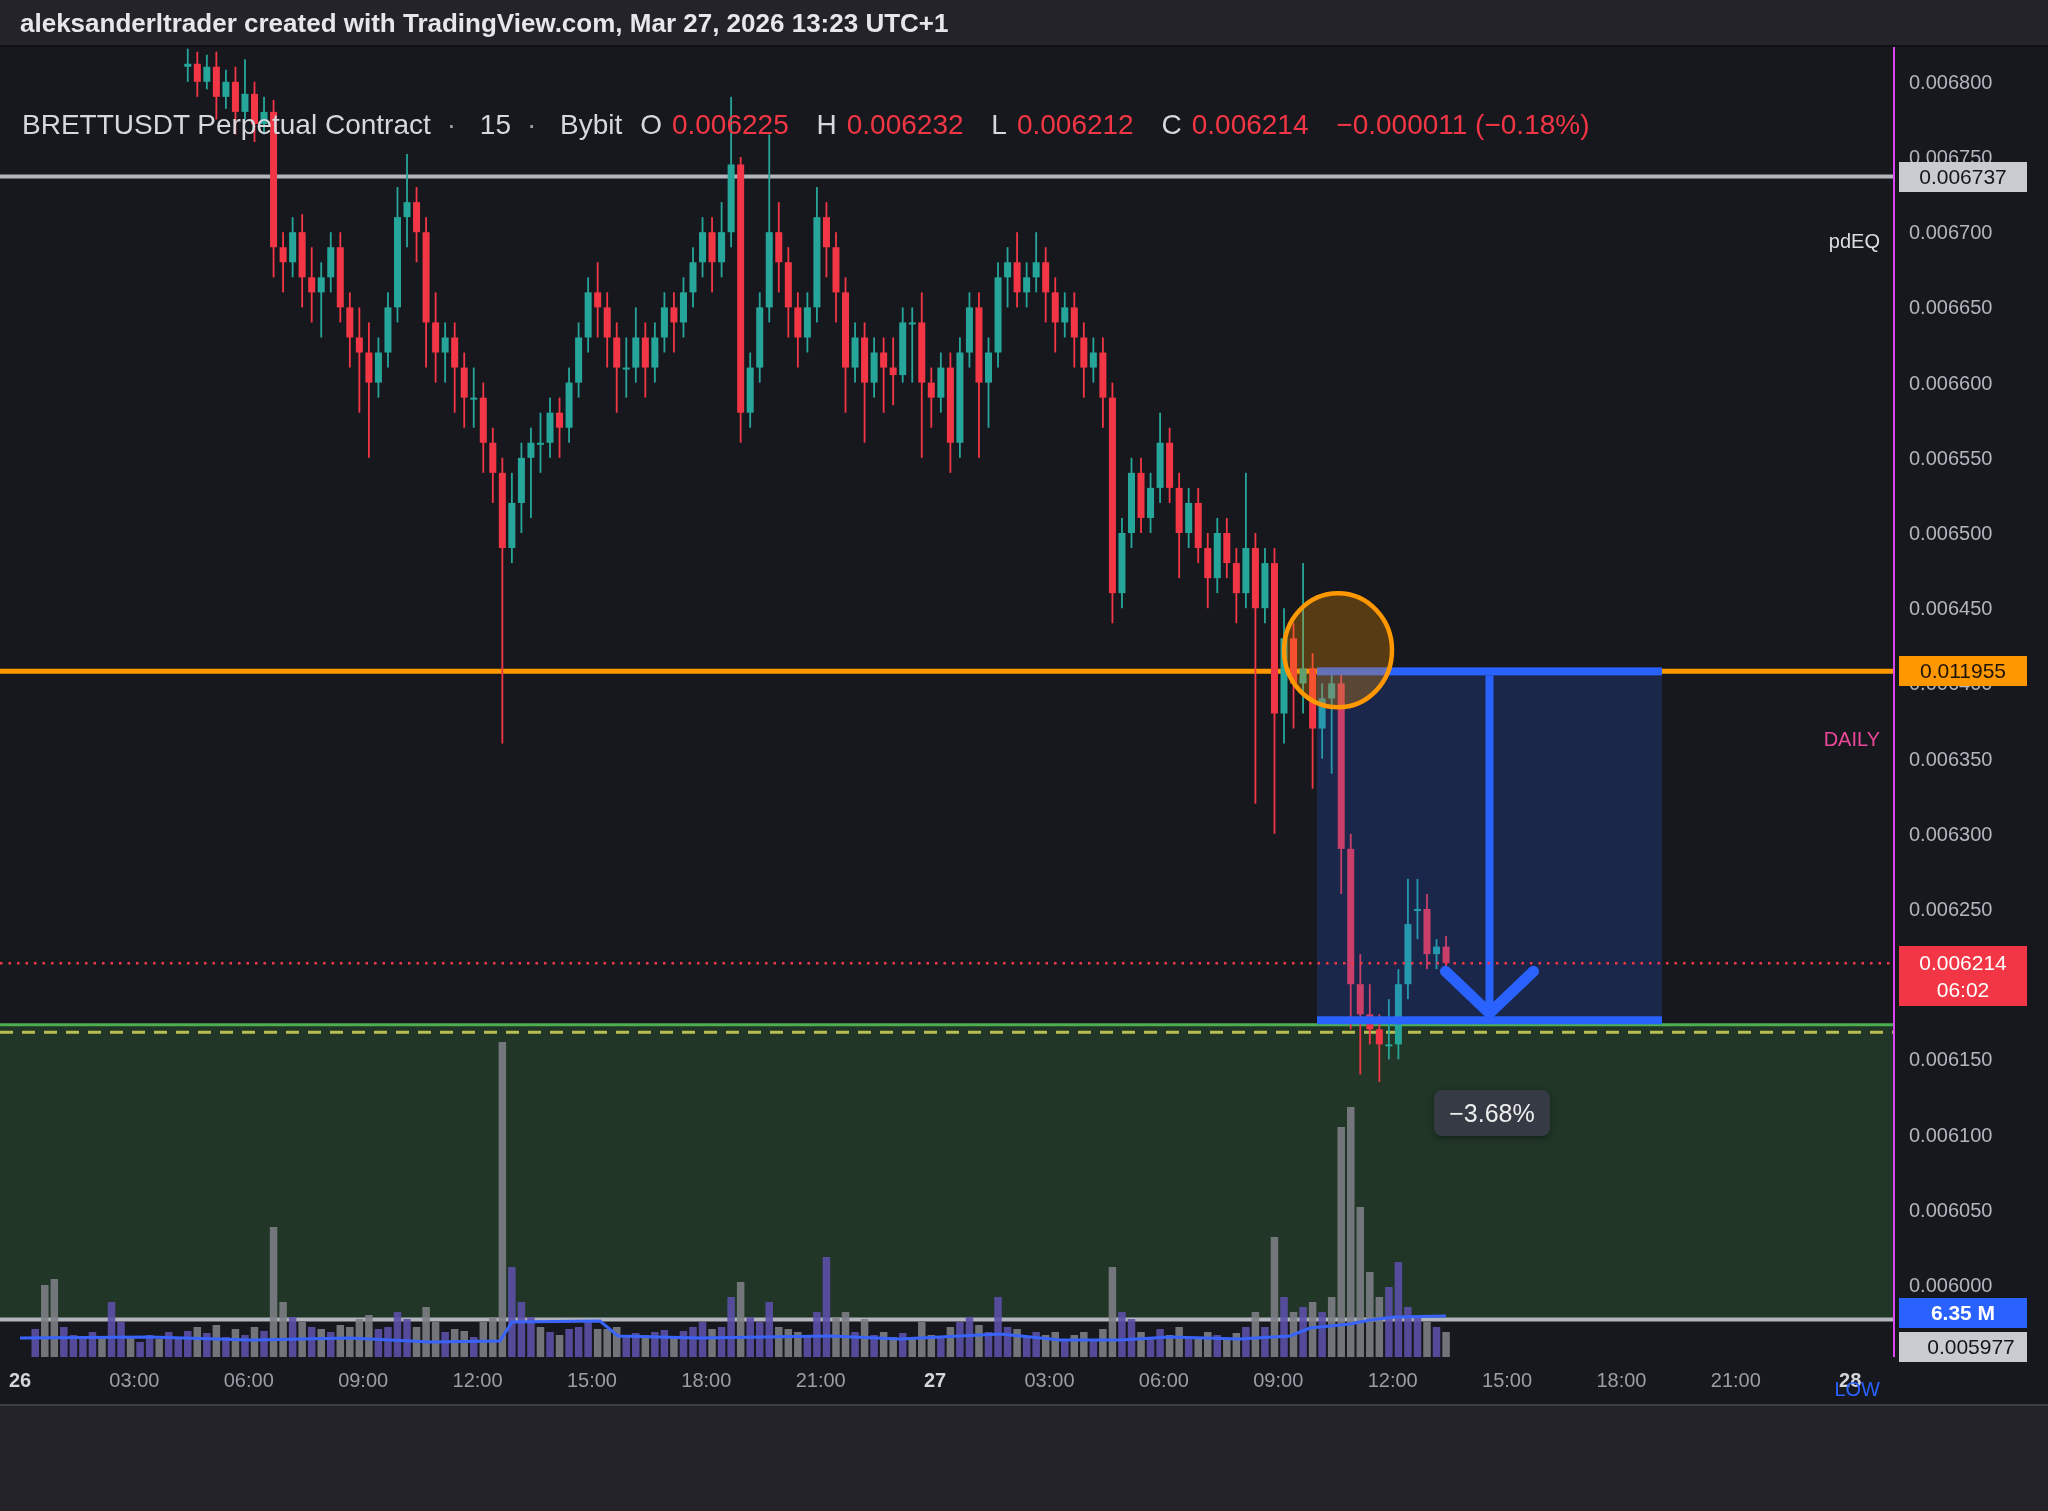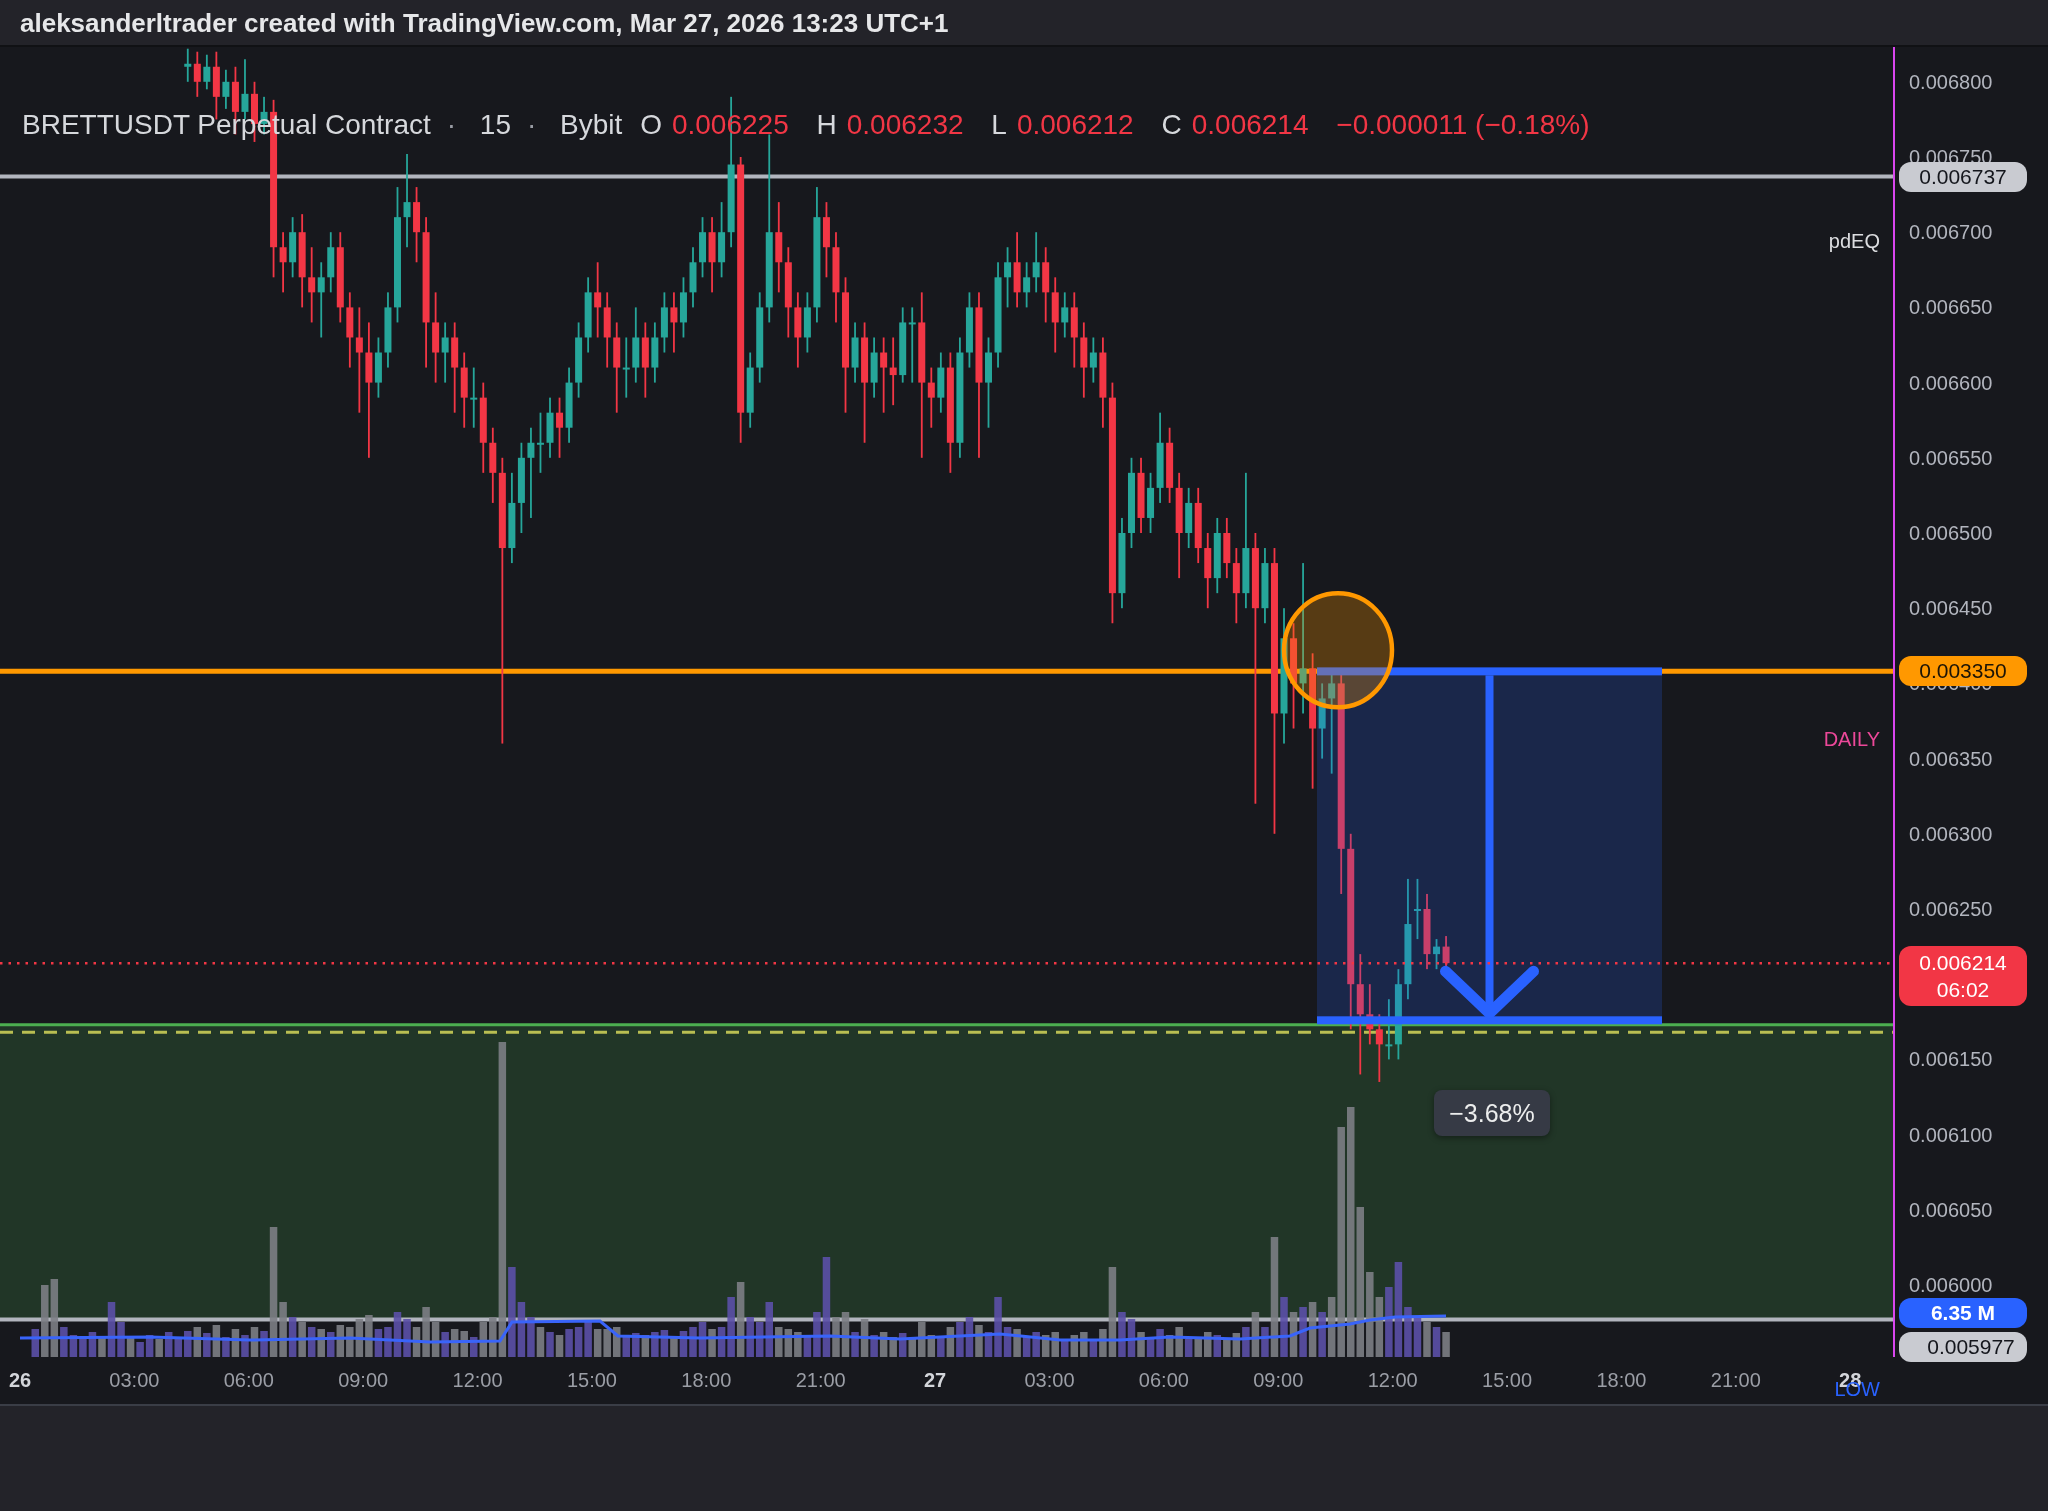--- a/index.html
+++ b/index.html
@@ -14,21 +14,21 @@
   #chart-region{left:0;top:47px;width:2048px;height:1357px;background:#17181d;}
   #plot-svg{position:absolute;left:0;top:0;z-index:1;}
   
   #symbol-header{left:22px;top:62px;height:34px;font-size:28px;color:#d6d8dc;z-index:10;white-space:nowrap;}
   #symbol-header .v{color:#f23645;}
   #symbol-header .sep{color:#9a9da5;padding:0 6px;}
   #symbol-header span{margin-right:10px;}
   
   #price-axis{left:1893px;top:47px;width:155px;height:1310px;border-left:2px solid #d946ef;z-index:20;}
   .pricelab{position:absolute;left:14px;font-size:20px;color:#b2b5be;transform:translateY(-50%);z-index:1;}
-  .badge{position:absolute;left:4px;min-width:128px;box-sizing:border-box;border-radius:12px;
+  .badge{position:absolute;left:4px;min-width:128px;box-sizing:border-box;border-radius:0;
          font-size:21px;text-align:center;padding:3px 8px;transform:translateY(-50%);z-index:3;}
   .badge.gray{background:#c9cbd1;color:#14161c;}
   .badge.orange{background:#ff9800;color:#1c1406;}
   .badge.red{background:#f23645;color:#ffffff;line-height:27px;}
   .badge.blue{background:#2962ff;color:#ffffff;font-weight:bold;}
   .lvl-tag{position:absolute;right:168px;font-size:20px;z-index:15;}
   
   #time-axis{left:0;top:1357px;width:1752px;height:47px;background:#17181d;z-index:5;}
   .timelab{position:absolute;top:12px;font-size:20px;color:#9b9ea6;transform:translateX(-50%);}
   .timelab.bold{font-weight:bold;color:#d3d5da;}
@@ -554,21 +554,21 @@
       <div class="pricelab" style="top: 636.4px;">0.006400</div>
       <div class="pricelab" style="top: 711.6px;">0.006350</div>
       <div class="pricelab" style="top: 786.8px;">0.006300</div>
       <div class="pricelab" style="top: 862px;">0.006250</div>
       <div class="pricelab" style="top: 1012.4px;">0.006150</div>
       <div class="pricelab" style="top: 1087.6px;">0.006100</div>
       <div class="pricelab" style="top: 1162.8px;">0.006050</div>
       <div class="pricelab" style="top: 1238px;">0.006000</div>
     </div>
   <div class="badge gray" style="top:130px;">0.006737</div>
-  <div class="badge orange" style="top:624px;">0.003350</div>
+  <div class="badge orange" style="top:624px;">0.011955</div>
   <div class="badge red" style="top:929px;">
     <div>0.006214</div>
     <div>06:02</div>
   </div>
   <div class="badge blue" style="top:1266px;">6.35 M</div>
   <div class="badge gray" style="top:1300px;padding-left:24px;">0.005977</div>
 </div>
 
 <div id="time-axis" class="abs">
     <div class="timelab bold" style="left: 20px;">26</div>

